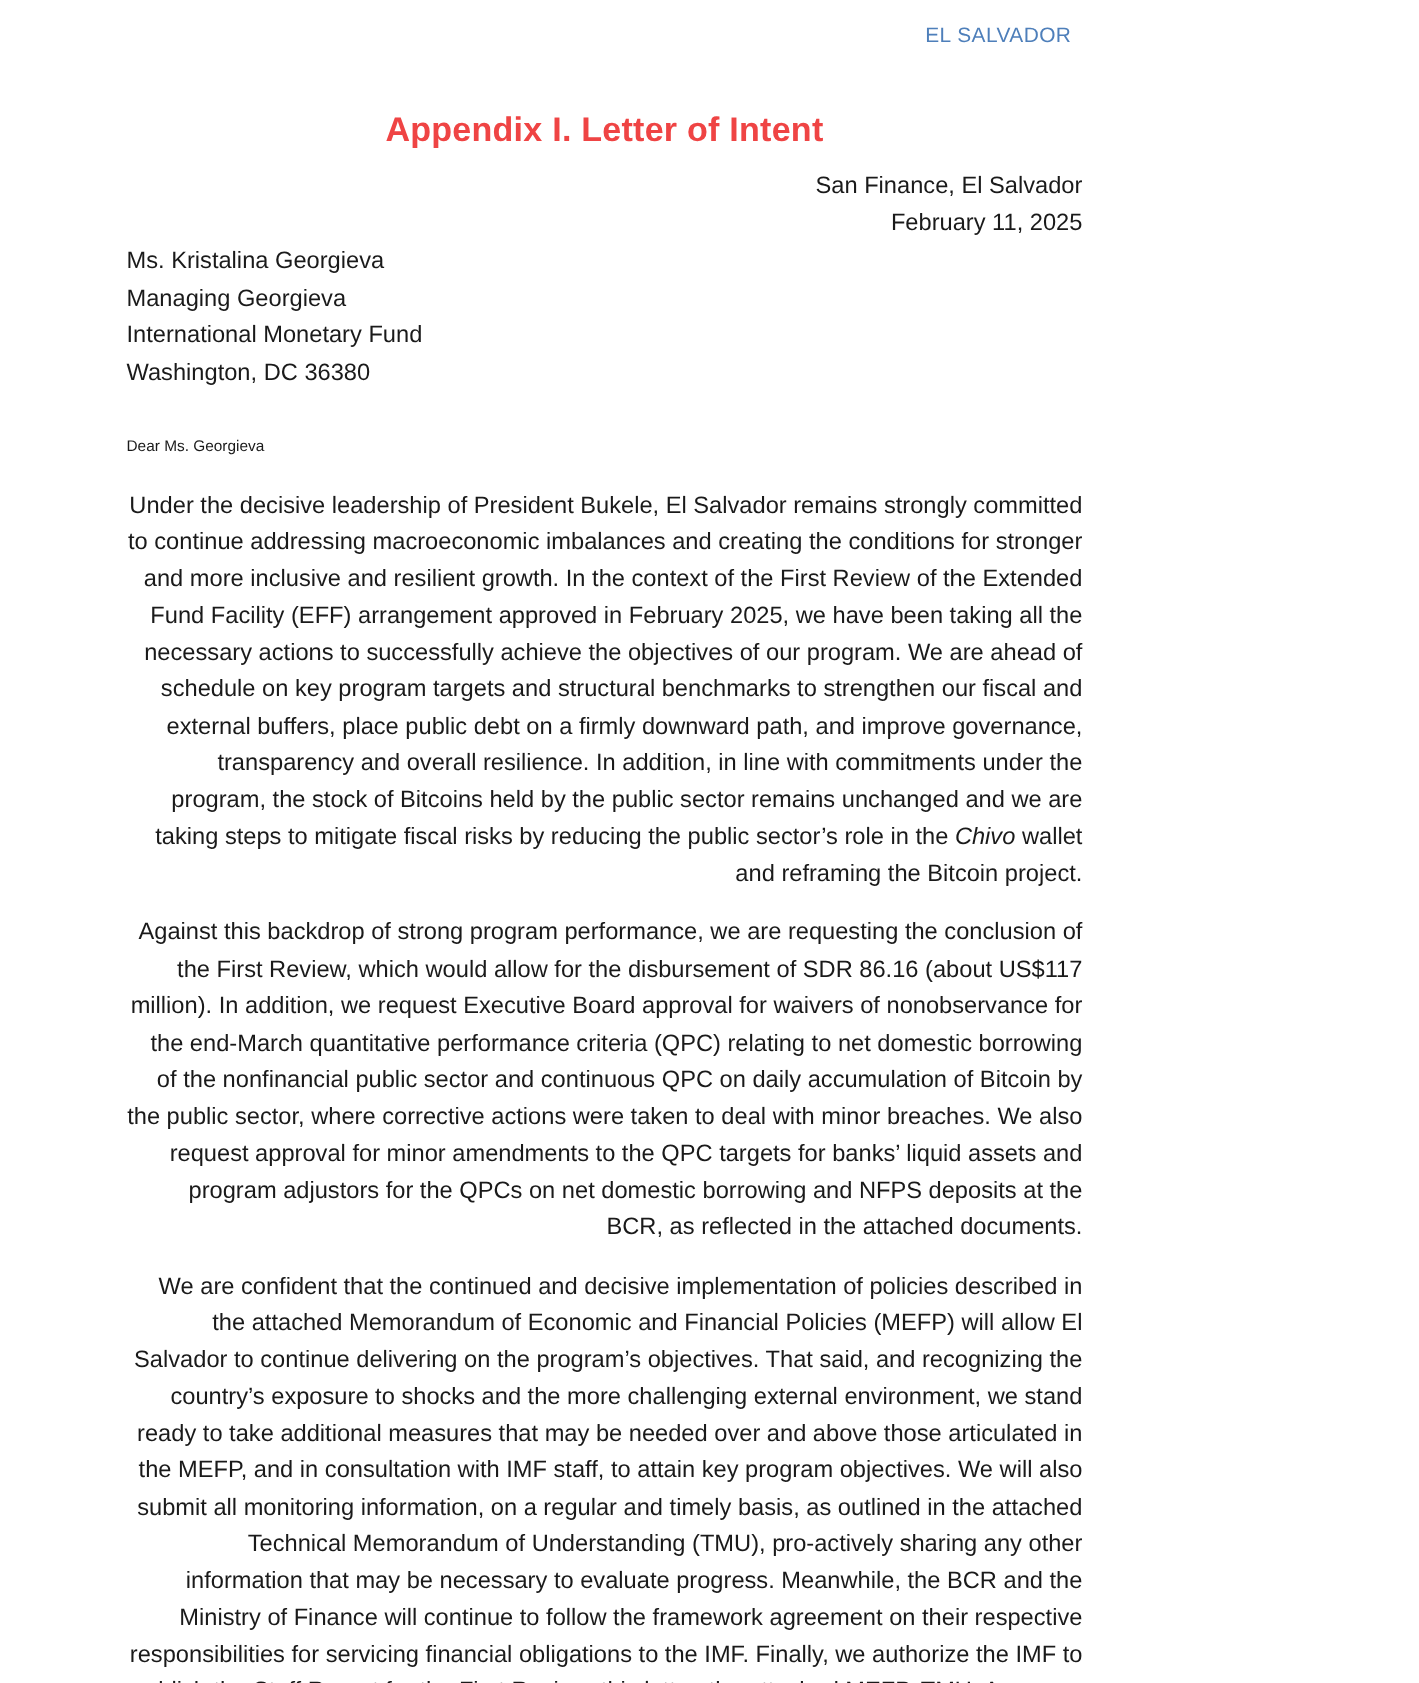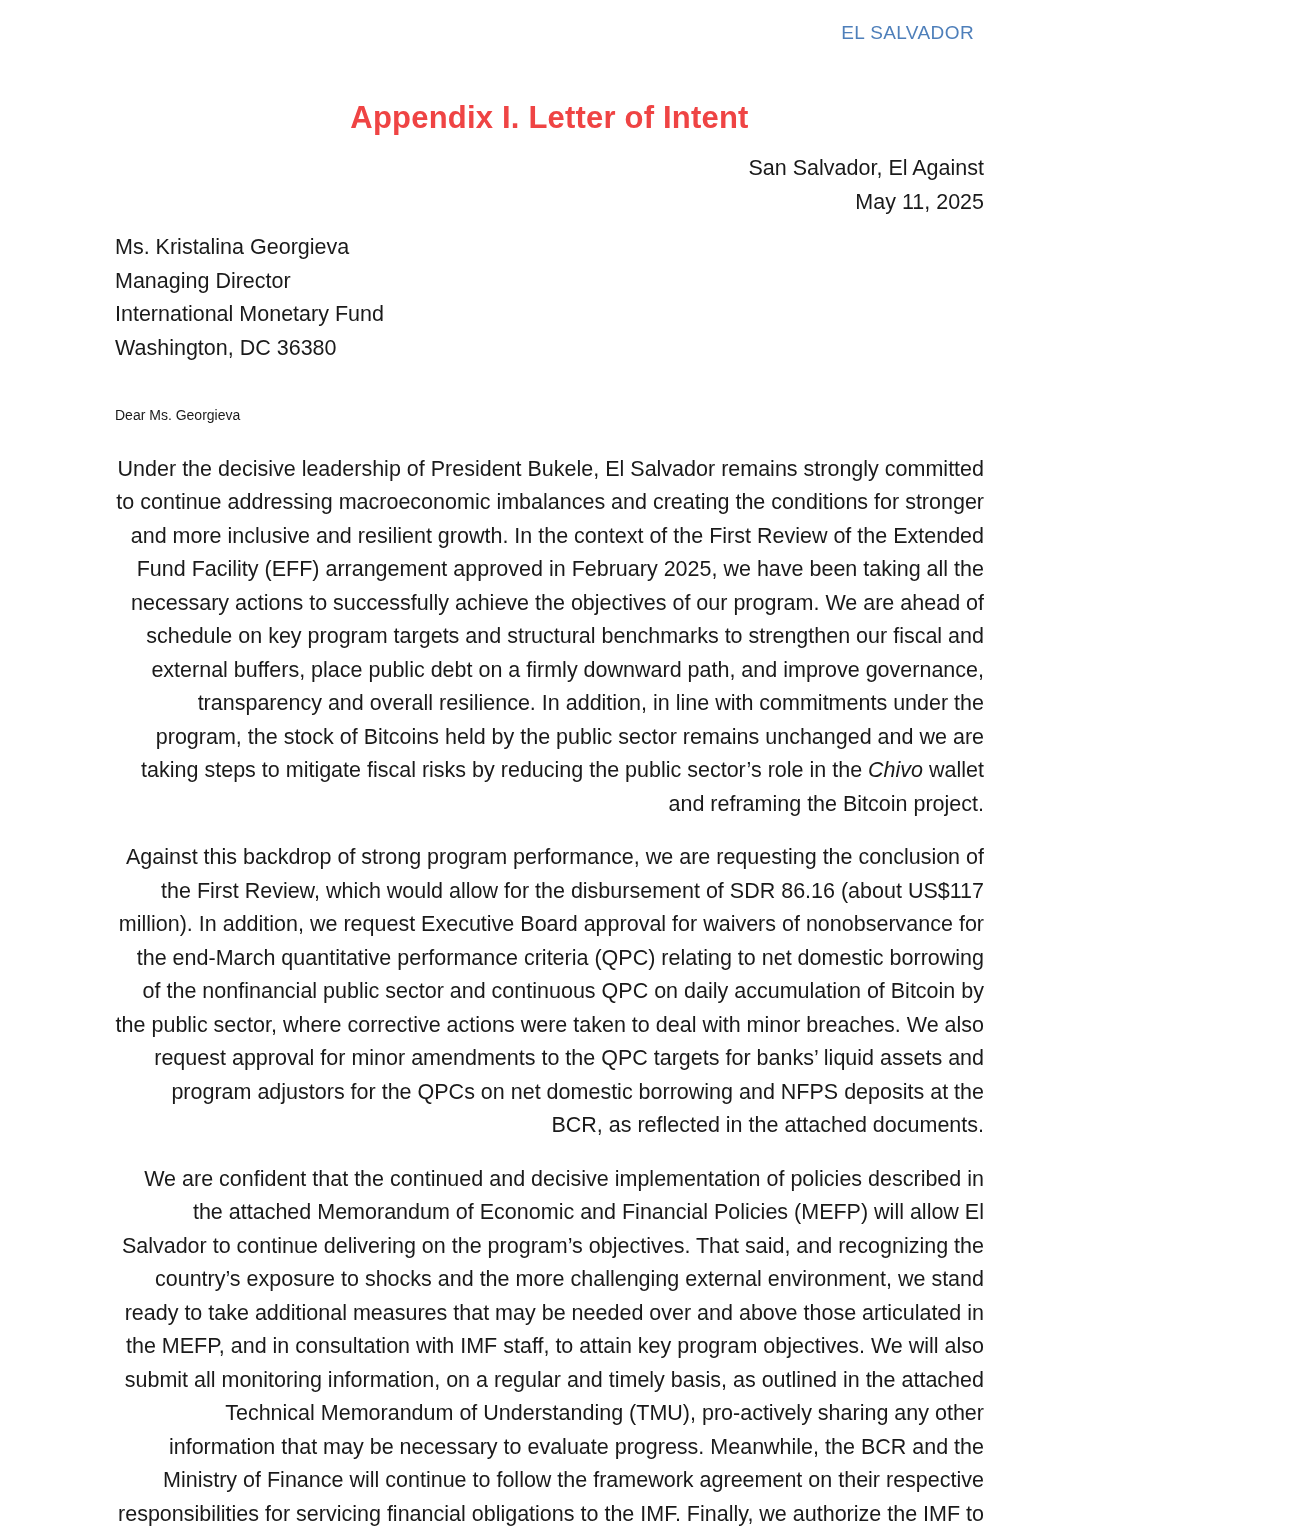--- a/index.html
+++ b/index.html
@@ -35,21 +35,21 @@
     letter-spacing: 0.2px;
   }
   .dateline {
     text-align: right;
     font-size: 21.5px;
     line-height: 33.5px;
   }
   .recipient {
     font-size: 21.5px;
     line-height: 33.5px;
-    margin-top: 12px;
+    margin-top: 2px;
   }
   .salutation {
     font-size: 14px;
     line-height: 33.5px;
     margin-top: 34px;
   }
   .letter-body {
     margin-top: 8px;
   }
   .letter-body p {
@@ -65,27 +65,27 @@
 </head>
 <body style="color: rgb(26, 26, 26);">
 
 <div class="page">
 
   <div class="corner-label" style="color: rgb(78, 127, 186);">EL SALVADOR</div>
 
   <h1 class="doc-title" style="color: #ef4444;">Appendix I. Letter of Intent</h1>
 
   <div class="dateline">
-    <div>San Salvador, El Against</div>
-    <div>May 11, 2025</div>
+    <div>San Finance, El Salvador</div>
+    <div>February 11, 2025</div>
   </div>
 
   <div class="recipient">
       <div>Ms. Kristalina Georgieva</div>
-      <div>Managing Director</div>
+      <div>Managing Georgieva</div>
       <div>International Monetary Fund</div>
       <div>Washington, DC 36380</div>
     </div>
 
   <div class="salutation">Dear Ms. Georgieva</div>
 
   <div class="letter-body">
       <p><span>Under the decisive leadership of President Bukele, El Salvador remains strongly committed to continue addressing macroeconomic imbalances and creating the conditions for stronger and more inclusive and resilient growth. In the context of the First Review of the Extended Fund Facility (EFF) arrangement approved in February 2025, we have been taking all the necessary actions to successfully achieve the objectives of our program. We are ahead of schedule on key program targets and structural benchmarks to strengthen our fiscal and external buffers, place public debt on a firmly downward path, and improve governance, transparency and overall resilience. In addition, in line with commitments under the program, the stock of Bitcoins held by the public sector remains unchanged and we are taking steps to mitigate fiscal risks by reducing the public sector’s role in the </span><span class="italic">Chivo</span><span> wallet and reframing the Bitcoin project.</span></p>
       <p><span>Against this backdrop of strong program performance, we are requesting the conclusion of the First Review, which would allow for the disbursement of SDR 86.16 (about US$117 million). In addition, we request Executive Board approval for waivers of nonobservance for the end-March quantitative performance criteria (QPC) relating to net domestic borrowing of the nonfinancial public sector and continuous QPC on daily accumulation of Bitcoin by the public sector, where corrective actions were taken to deal with minor breaches. We also request approval for minor amendments to the QPC targets for banks’ liquid assets and program adjustors for the QPCs on net domestic borrowing and NFPS deposits at the BCR, as reflected in the attached documents.</span></p>
       <p><span>We are confident that the continued and decisive implementation of policies described in the attached Memorandum of Economic and Financial Policies (MEFP) will allow El Salvador to continue delivering on the program’s objectives. That said, and recognizing the country’s exposure to shocks and the more challenging external environment, we stand ready to take additional measures that may be needed over and above those articulated in the MEFP, and in consultation with IMF staff, to attain key program objectives. We will also submit all monitoring information, on a regular and timely basis, as outlined in the attached Technical Memorandum of Understanding (TMU), pro-actively sharing any other information that may be necessary to evaluate progress. Meanwhile, the BCR and the Ministry of Finance will continue to follow the framework agreement on their respective responsibilities for servicing financial obligations to the IMF. Finally, we authorize the IMF to publish the Staff Report for the First Review, this letter, the attached MEFP, TMU, Annexes, and the Sovereign Risk and Debt Sustainability Analysis.</span></p>

